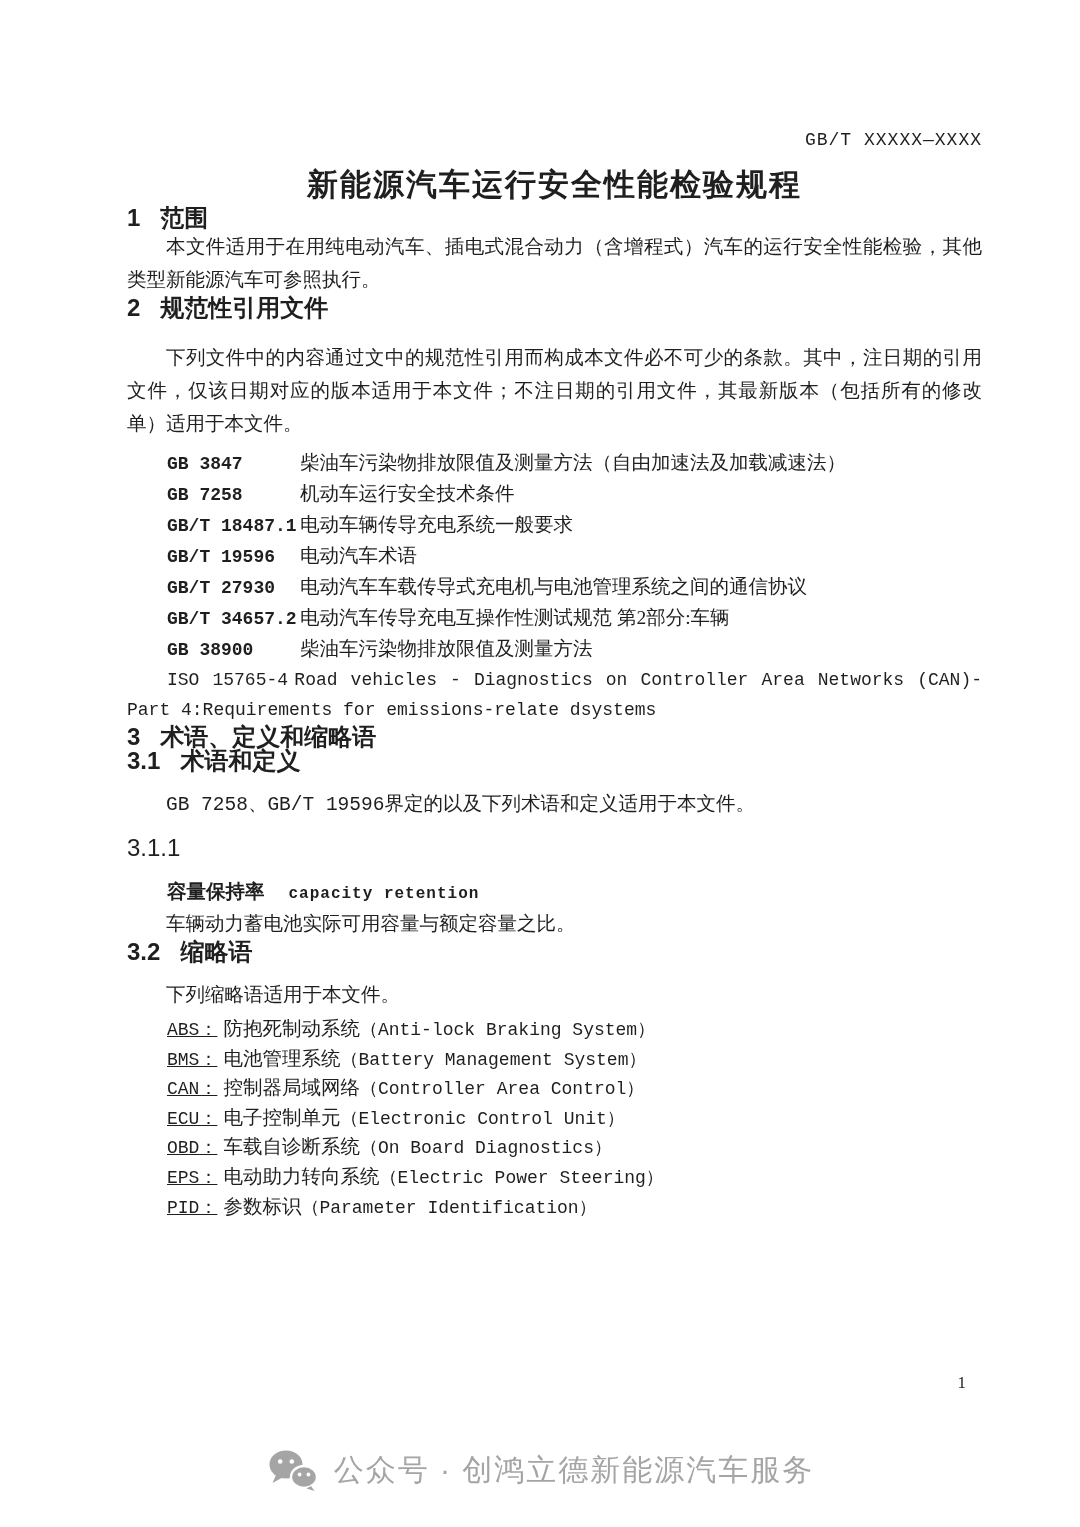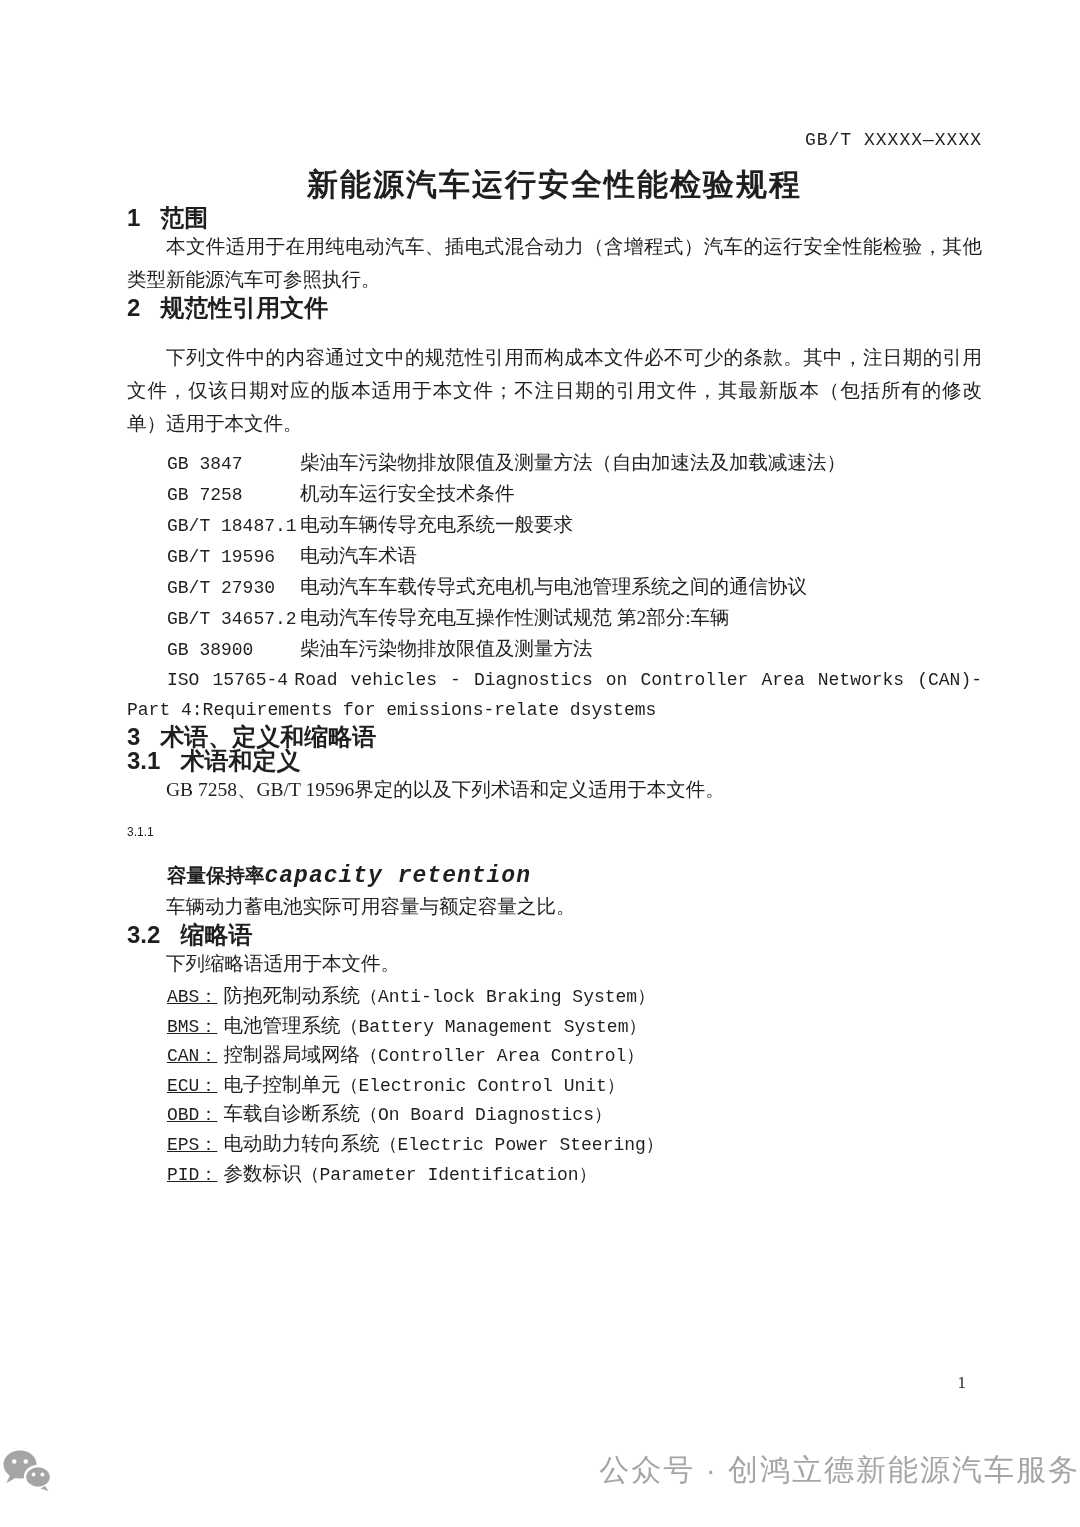--- a/index.html
+++ b/index.html
@@ -52,61 +52,62 @@
   .sec-32 { margin-top: 14px; }
   .para {
     margin: 0;
     font-size: 19.5px;
     line-height: 33px;
     text-align: justify;
   }
   .indent { text-indent: 2em; }
   .mt-scope { margin-top: 30px; }
   .mt-intro { margin-top: 21px; }
-  .mt-small { margin-top: 0; }
+  .mt-small { margin-top: 16px; font-family: Liberation Mono, monospace; }
   .mono { font-family: "Liberation Mono", "DejaVu Sans Mono", monospace; font-size: 18px; }
   .ref-list { margin-top: 8px; }
   .ref-row {
     padding-left: 40px;
     line-height: 29px;
     font-size: 19.5px;
   }
   .ref-code {
     display: inline-block;
     min-width: 133px;
+    font-weight: bold;
   }
   .ref-iso {
     margin: 0;
     text-indent: 40px;
     text-align: justify;
     line-height: 29px;
   }
   .sub-num {
     margin-top: 14px;
     font-family: "Liberation Sans", "DejaVu Sans", sans-serif;
     font-weight: 400;
-    font-size: 12px;
+    font-size: 24px;
     line-height: 24px;
   }
   .term-line {
     margin-top: 18px;
     padding-left: 40px;
     line-height: 26px;
   }
   .term-cn {
     font-family: "Liberation Sans", "DejaVu Sans", sans-serif;
     font-weight: 700;
     font-size: 19.5px;
   }
   .term-en {
     font-family: "Liberation Mono", "DejaVu Sans Mono", monospace;
     font-weight: 700;
-    font-size: 23px;
+    font-size: 16px;
+    margin-left: 24px;
     letter-spacing: 1px;
-    font-style: italic;
   }
   .abbr-list { margin-top: 2px; }
   .abbr-row {
     padding-left: 40px;
     line-height: 28.6px;
     font-size: 19.5px;
   }
   .abbr-code { margin-right: 6px; text-decoration: underline; }
   .page-number {
     position: absolute;
@@ -114,21 +115,21 @@
     right: 114px;
     font-size: 17px;
     line-height: 22px;
   }
   .footer {
     position: absolute;
     top: 1448px;
     left: 0;
     width: 100%;
     display: flex;
-    justify-content: space-between;
+    justify-content: center;
     align-items: center;
     gap: 14px;
     color: var(--watermark-color);
   }
   .footer-text {
     font-family: "Liberation Sans", "DejaVu Sans", sans-serif;
     font-size: 30px;
     letter-spacing: 2px;
     line-height: 40px;
   }

